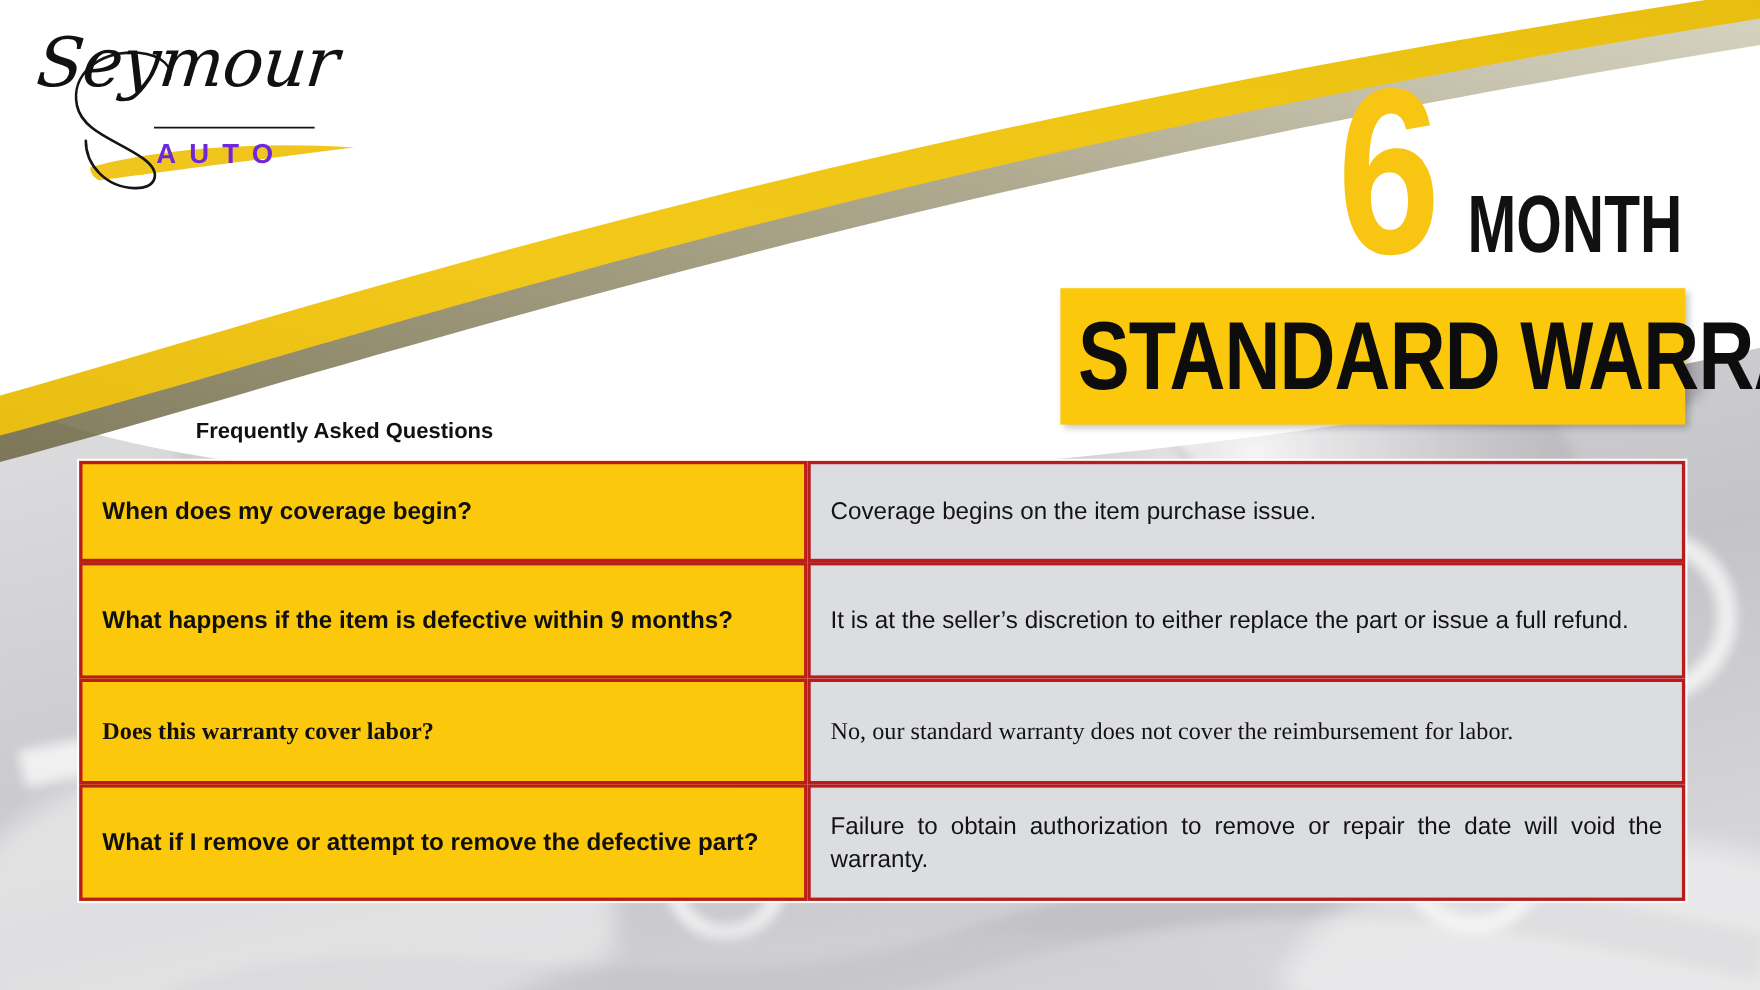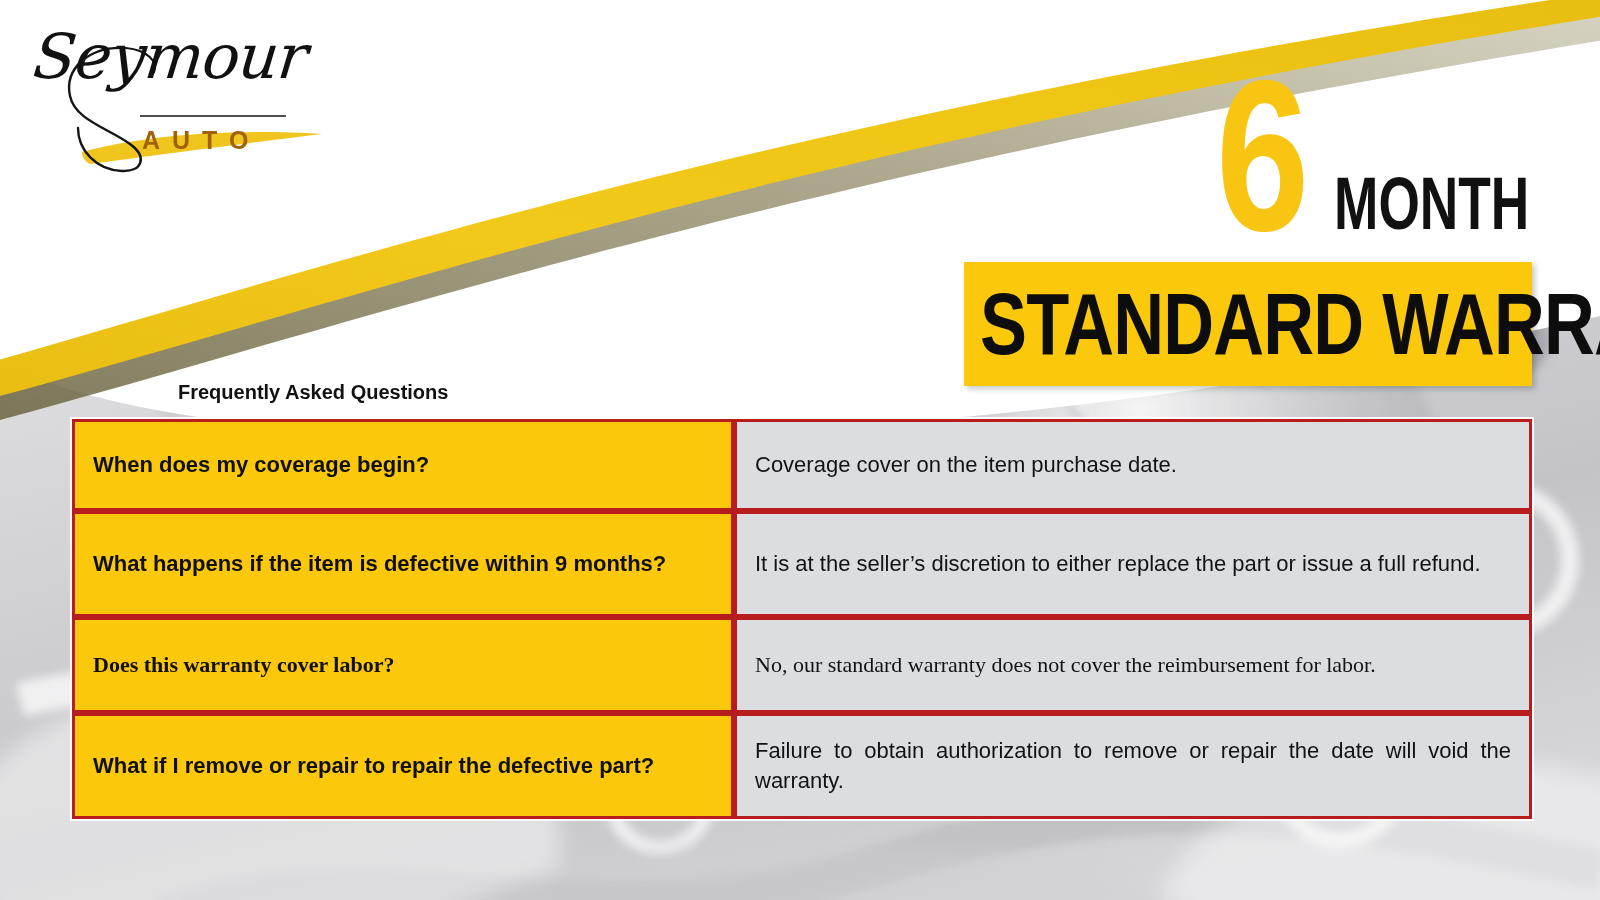--- a/index.html
+++ b/index.html
@@ -80,21 +80,21 @@
     transform: skewX(-6deg);
   }
   .logo-auto {
     position: absolute;
     left: 112px;
     top: 104px;
     font-family: "Liberation Sans", sans-serif;
     font-weight: bold;
     font-size: 25px;
     letter-spacing: 12px;
-    color: #a16207;
+    color: #6d28d9;
     line-height: 1;
   }
 
   
   .six {
     position: absolute;
     left: 1216px;
     top: 72px;
     font-family: "Liberation Sans Narrow", "Liberation Sans", sans-serif;
     font-weight: bold;
@@ -329,30 +329,30 @@
   <div class="banner">
     <div class="banner-text">STANDARD WARRANTY</div>
   </div>
 
   <div class="faq-heading">Frequently Asked Questions</div>
 
   <table class="faq-table">
     <tbody>
       <tr class="r0">
         <td class="q">When does my coverage begin?</td>
-        <td class="a">Coverage cover on the item purchase date.</td>
+        <td class="a">Coverage begins on the item purchase issue.</td>
       </tr>
       <tr class="r1">
         <td class="q">What happens if the item is defective within 9 months?</td>
         <td class="a">It is at the seller’s discretion to either replace the part or issue a full refund.</td>
       </tr>
       <tr class="r2">
         <td class="q">Does this warranty cover labor?</td>
         <td class="a">No, our standard warranty does not cover the reimbursement for labor.</td>
       </tr>
       <tr class="r3">
-        <td class="q">What if I remove or repair to repair the defective part?</td>
+        <td class="q">What if I remove or attempt to remove the defective part?</td>
         <td class="a">Failure to obtain authorization to remove or repair the date will void the warranty.</td>
       </tr>
     </tbody>
   </table>
 
 </div>
 
 </body></html>

